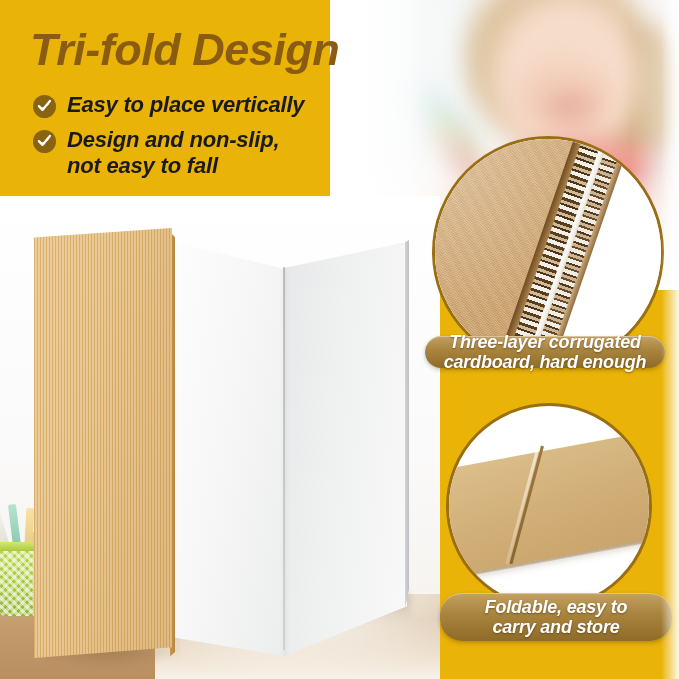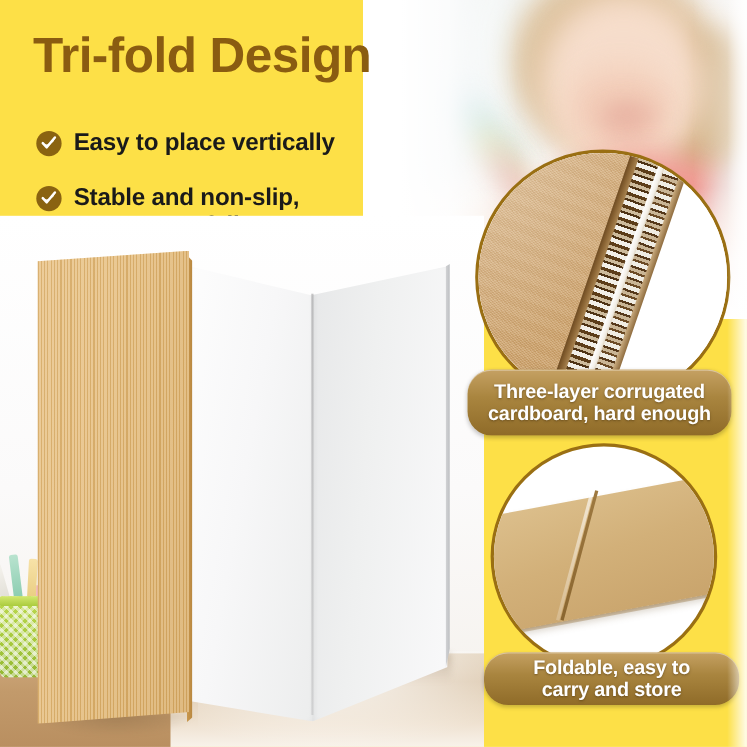--- a/index.html
+++ b/index.html
@@ -6,22 +6,23 @@
   html, body {
     margin: 0;
     padding: 0;
     background: #ffffff;
   }
   #stage {
     position: relative;
     width: 679px;
     height: 679px;
     overflow: hidden;
-    background: #fde047;
+    background: #eab308;
     font-family: "Liberation Sans", "DejaVu Sans", sans-serif;
+    font-style: italic;
     -webkit-font-smoothing: antialiased;
   }
 
   
   .photo-bg {
     position: absolute;
     left: 330px; top: -10px;
     width: 360px; height: 300px;
     overflow: hidden;
   }
@@ -82,21 +83,20 @@
   
   .bullets {
     position: absolute;
     left: 33px; top: 92px;
     width: 370px;
   }
   .bullet-row {
     display: flex;
     align-items: flex-start;
     margin-bottom: 9px;
-    margin-top: 24px;
   }
   .check-badge {
     flex: 0 0 auto;
     width: 23px; height: 23px;
     border-radius: 50%;
     background: #8a6311;
     position: relative;
     margin-top: 3px;
     margin-right: 11px;
   }
@@ -305,21 +305,21 @@
         #efece3 0px, #efece3 4px,
         #55381a 4px, #55381a 6px,
         #c9b595 6px, #c9b595 9px,
         #6b4a25 9px, #6b4a25 11px);
   }
   .corr-back-liner {
     position: absolute; left: 204px; top: 0; width: 6px; height: 100%;
     background: linear-gradient(90deg, #c9ab7f 0%, #8f6c3e 100%);
   }
   .cal1 .callout-pill {
-    left: -7px; top: 200px; width: 240px; height: 60px;
+    left: -7px; top: 200px; width: 240px; height: 32px;
   }
 
   
   .cal2 { left: 446px; top: 403px; }
   .cal2 .callout-circle { left: 0; top: 0; width: 200px; height: 200px; background: #ffffff; }
   .fold-scene { position: absolute; inset: 0; }
   .fold-board {
     position: absolute;
     left: -14px; top: 44px;
     width: 228px; height: 108px;
@@ -403,21 +403,21 @@
       <span class="bullet-text">Easy to place vertically</span>
     </div>
 
     <div class="bullet-row">
       <span class="check-badge">
         <svg width="17" height="17" viewBox="0 0 17 17" aria-hidden="true">
           <path d="M3.2 8.6 L6.6 12.2 L14.0 3.4 L12.3 7.0 L6.7 9.4 Z" fill="#ffffff"></path>
           <path d="M2.9 8.1 L6.5 11.9 L13.9 3.0" stroke="#ffffff" stroke-width="2.3" fill="none" stroke-linecap="round" stroke-linejoin="round"></path>
         </svg>
       </span>
-      <span class="bullet-text" style="white-space:pre-line;">Stable and non-slip,
+      <span class="bullet-text" style="white-space:pre-line;">Design and non-slip,
 not easy to fall</span>
     </div>
 
   </div>
 
   <div class="scene">
     <div class="scene-wall"></div>
     <div class="scene-floor"></div>
     <div class="scene-floor-glow"></div>
     <div class="desk-surface"></div>

